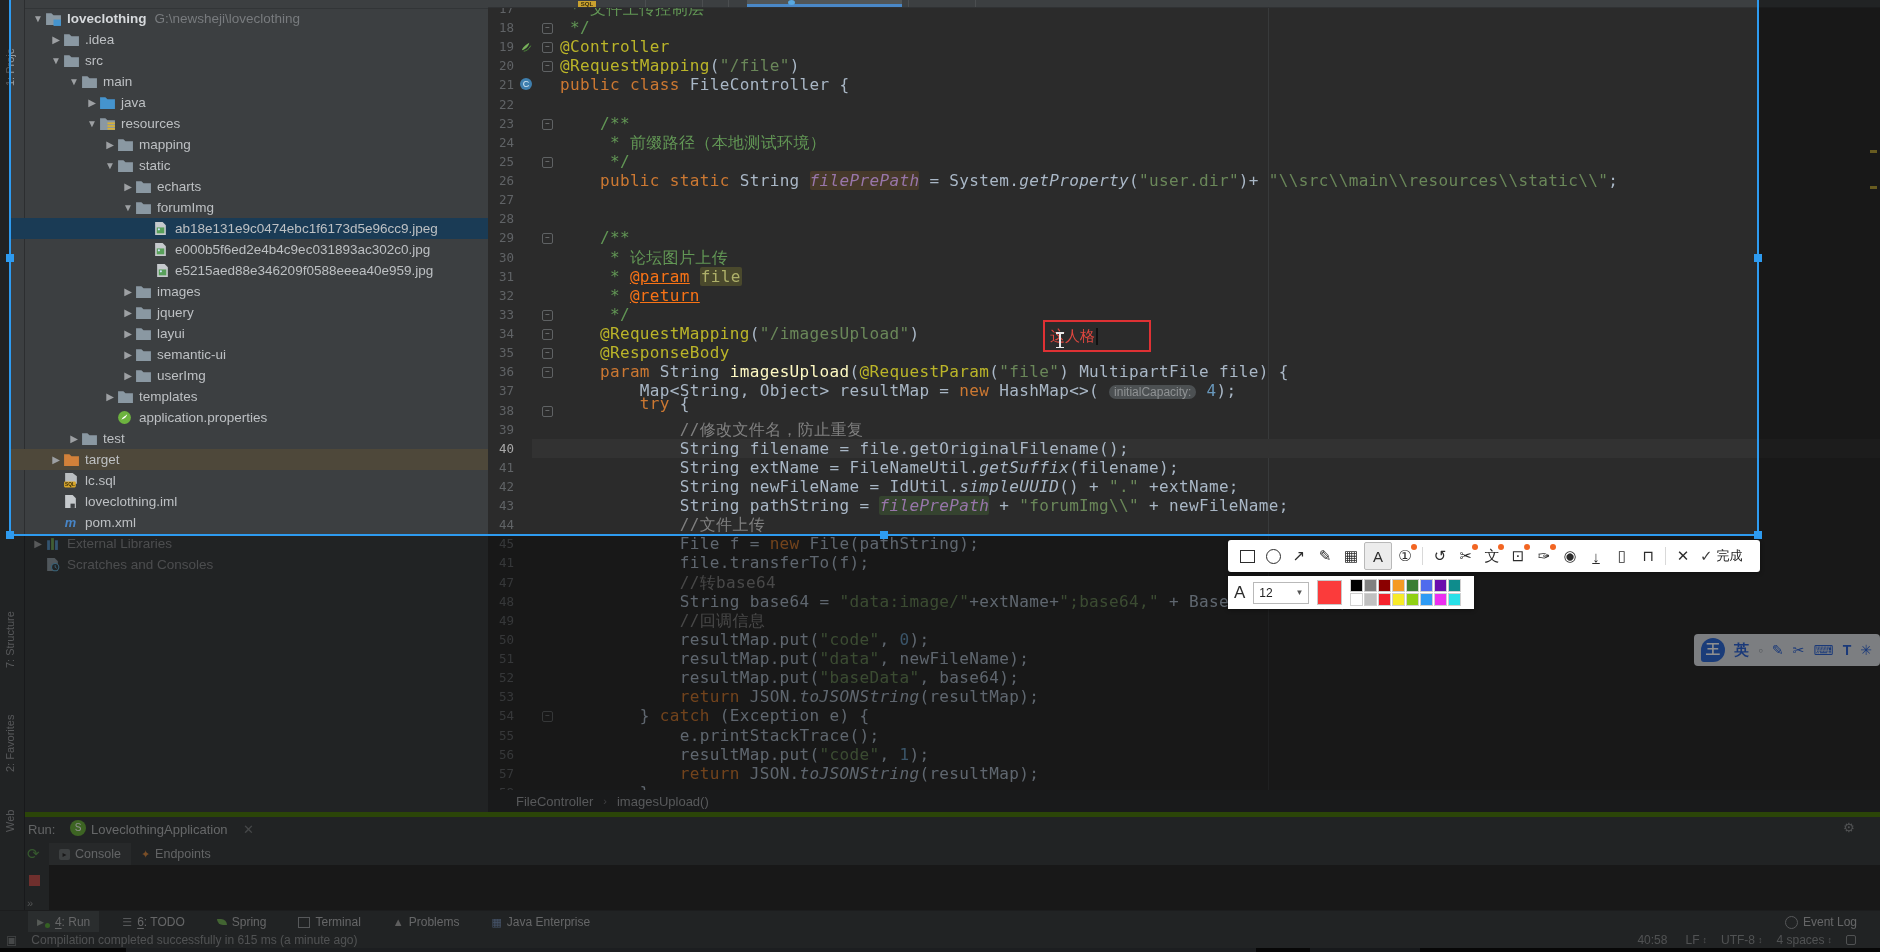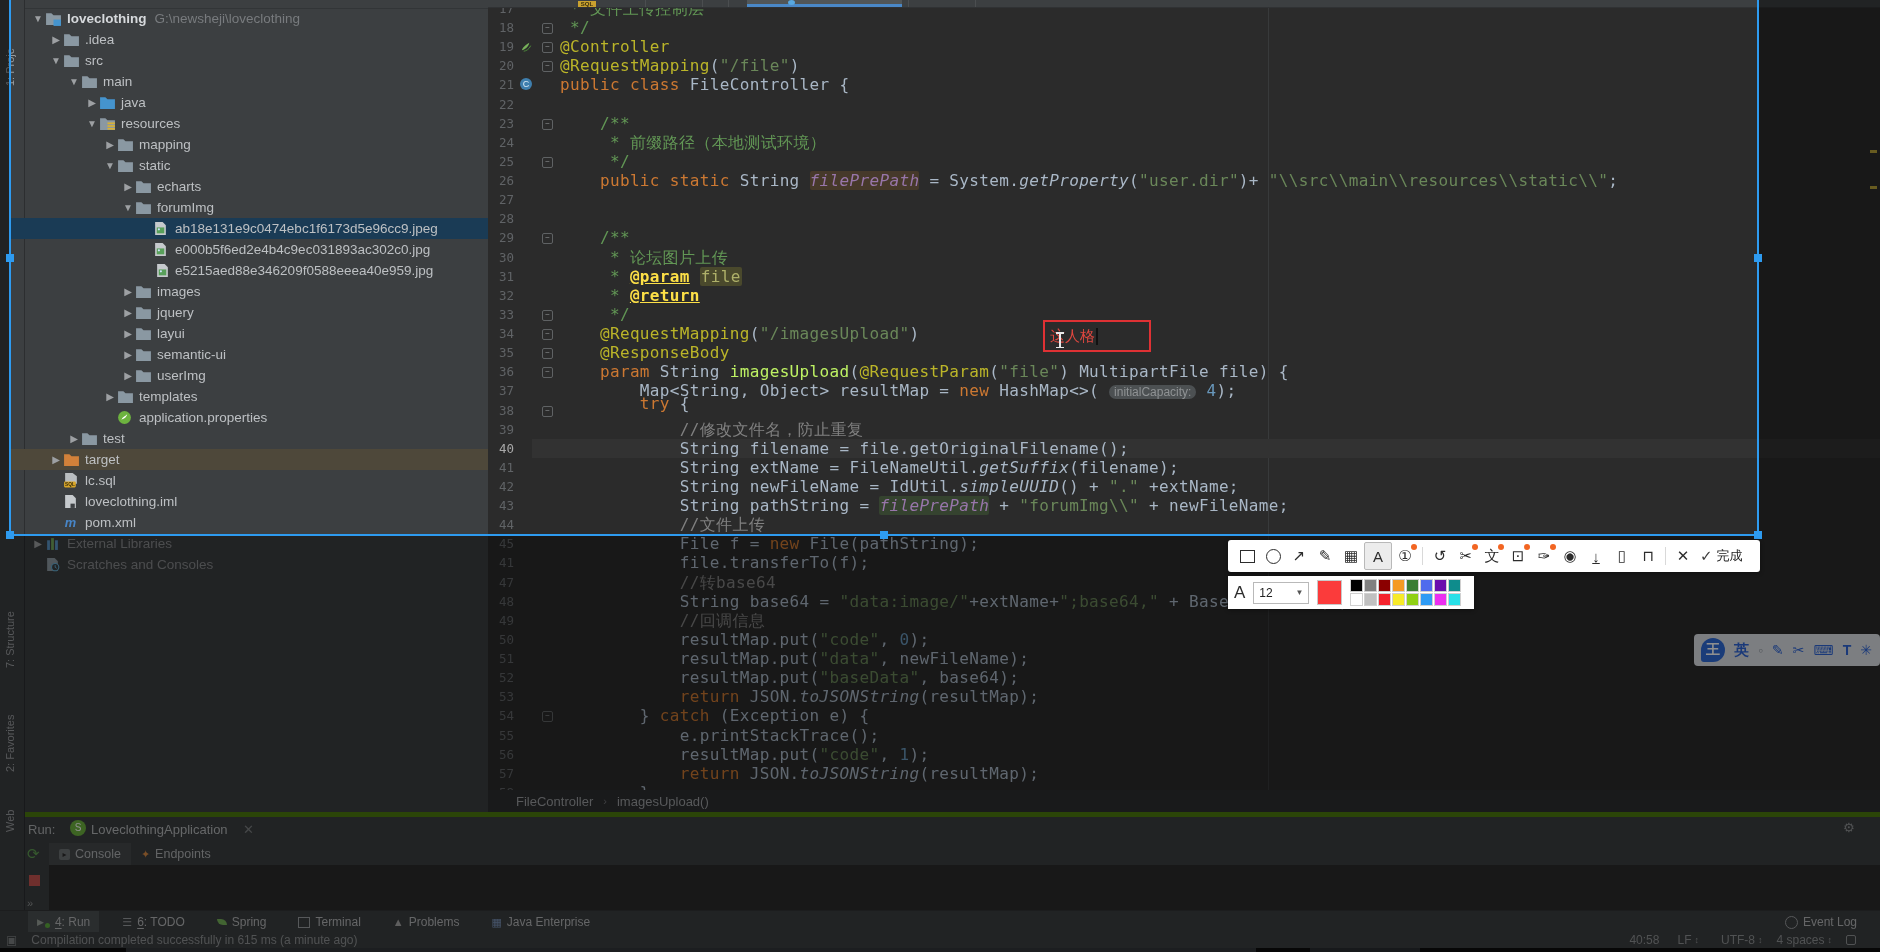--- a/index.html
+++ b/index.html
@@ -27,24 +27,24 @@
   .code-line{position:absolute;left:72px;height:19.12px;line-height:19.12px;white-space:pre;
              font-family:"DejaVu Sans Mono","Liberation Mono",monospace;font-size:16px;letter-spacing:0.35px;}
   .lnum{position:absolute;left:0;width:26px;text-align:right;color:#606366;height:19.12px;line-height:19.12px;
         font-family:"DejaVu Sans Mono",monospace;font-size:12.5px;}
   .lnum.cur{color:#a8a8a8;}
   .fold{position:absolute;left:54px;width:9px;height:9px;border:1px solid #5f6264;border-radius:2px;
         color:#8c8f91;font-size:8px;line-height:7px;text-align:center;background:#2b2b2b;}
   .caretline{position:absolute;left:44px;width:1348px;height:19.12px;background:#323232;}
   .cl-t{color:#a9b7c6}.cl-k{color:#cc7832}.cl-ann{color:#bbb529}.cl-s{color:#6a8759}
   .cl-n{color:#6897bb}.cl-c{color:#808080}.cl-d{color:#629755}
-  .cl-du{color:#fde047;font-weight:bold;text-decoration:underline}
+  .cl-du{color:#f97316;font-weight:normal;text-decoration:underline}
   .cl-dp{color:#aeb069;background:#4a492c;border-radius:2px;padding:0 1px}
   .cl-m{color:#a9b7c6;font-style:italic}
-  .cl-meth{color:#bef264}
+  .cl-meth{color:#fef9c3}
   .cl-fh{color:#9876aa;font-style:italic;background:#46392a;border-radius:2px}
   .cl-fh2{color:#9876aa;font-style:italic;background:#35432f;border-radius:2px}
   .cl-hint{background:#4c5052;color:#8f9294;border-radius:8px;padding:0 5px;font-size:12px;
            font-family:"Liberation Sans",sans-serif;letter-spacing:0;}
   #margin-guide{position:absolute;left:780px;top:0;width:1px;height:790px;background:#383a3b;}
   #breadcrumbs{left:488px;top:790px;width:1392px;height:22px;background:#2e2f31;color:#9b9ea1;
                font-size:13px;display:flex;align-items:center;padding-left:28px;box-sizing:border-box;}
   .bc-sep{color:#6f7275;margin:0 10px;font-size:11px;}
   
   #run-panel{left:25px;top:812px;width:1855px;height:120px;background:#3c3f41;border-top:5px solid #4d7c0f;}
@@ -517,21 +517,21 @@
     </div>
   </div>
 
   <div class="abs" id="status-bar">
     <span style="margin-left:6px;color:#7d8082;">▣</span>
     <span style="margin-left:14px;">Compilation completed successfully in 615 ms (a minute ago)</span>
     <div style="flex:1"></div>
     <span>40:58</span>
     <span style="margin-left:18px;">LF</span>
     <span style="margin-left:3px;font-size:9px;">↕</span>
-    <span style="margin-left:22px;">UTF-8</span>
+    <span style="margin-left:14px;">UTF-8</span>
     <span style="margin-left:3px;font-size:9px;">↕</span>
     <span style="margin-left:14px;">4 spaces</span>
     <span style="margin-left:3px;font-size:9px;">↕</span>
     <span style="margin-left:14px;margin-right:24px;width:8px;height:8px;border:1.5px solid #8f9294;border-radius:2px;display:inline-block;"></span>
   </div>
 
   <div class="abs" id="taskbar-sliver">
     <div class="abs" style="left:126px;top:0;width:1130px;height:4px;background:#33373a;"></div>
     <div class="abs" style="left:1310px;top:0;width:110px;height:4px;background:#2a2d30;"></div>
   </div>

